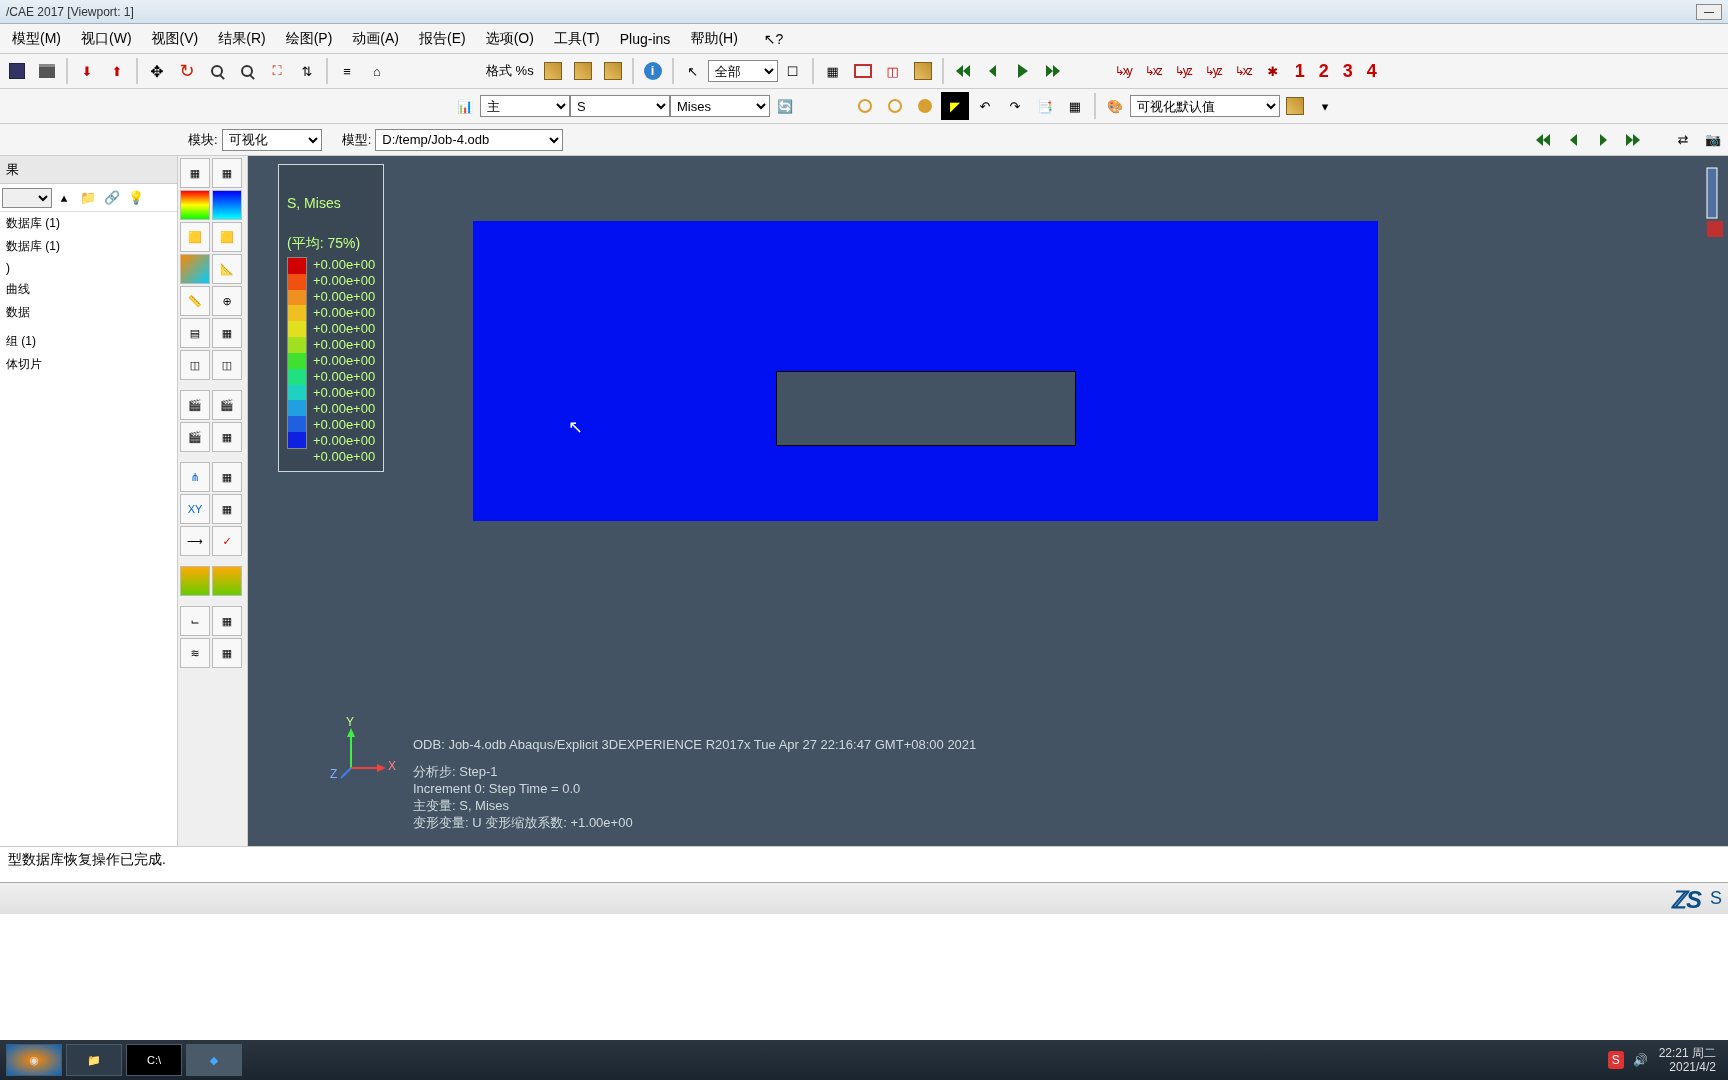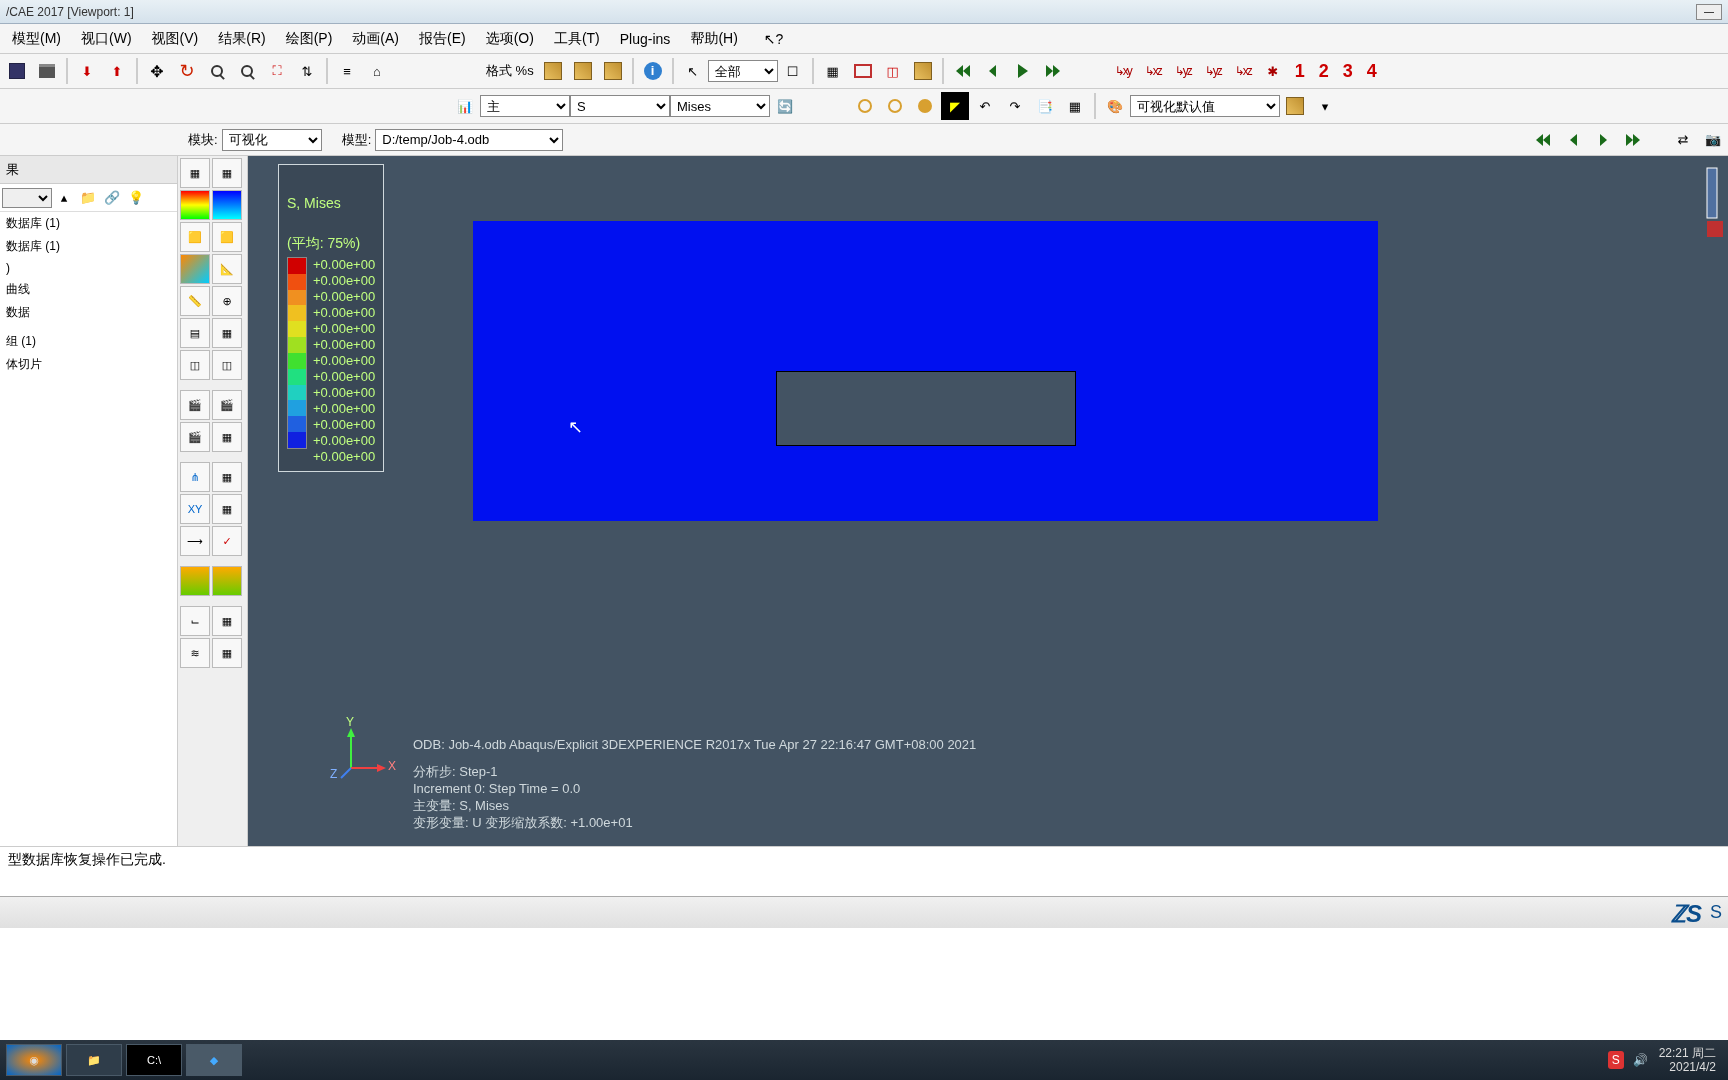--- a/index.html
+++ b/index.html
@@ -50,21 +50,21 @@
 
 .triad { position:absolute; left:88px; bottom:60px; color:#fff; font-family:monospace; font-size:12px; }
 .triad .y-lbl { color:#c0ff80; }
 .triad .x-lbl { color:#ff8080; }
 .triad .z-lbl { color:#80b0ff; }
 
 .viewport-info { position:absolute; left:165px; bottom:15px; color:#cfd8dc; font-family:monospace; font-size:13px; line-height:17px; }
 
 .right-triad { position:absolute; right:3px; top:10px; width:20px; height:80px; }
 
-.msg-area { height:50px; background:#fff; border-top:1px solid #ccc; padding:4px 8px; font-size:14px; }
+.msg-area { height:36px; background:#fff; border-top:1px solid #ccc; padding:4px 8px; font-size:14px; }
 
 .status-footer { height:32px; background:linear-gradient(#f0f0f0,#e0e0e0); border-top:1px solid #aaa; display:flex; align-items:center; }
 .status-right { margin-left:auto; display:flex; align-items:center; gap:8px; padding:0 6px; font-size:12px; color:#444; }
 
 .taskbar { position:absolute; bottom:0; left:0; right:0; height:40px; background:linear-gradient(#2a3540,#1a2530); display:flex; align-items:center; padding:0 4px; }
 .task-btn { width:56px; height:32px; margin:0 2px; background:#2f3d4a; border:1px solid #4a5a68; display:flex; align-items:center; justify-content:center; color:#ddd; font-size:11px; cursor:default; }
 .task-btn.active { background:#4a5a68; }
 .task-tray { margin-left:auto; display:flex; align-items:center; color:#ddd; font-size:12px; padding:0 8px; gap:10px; }
 
 
@@ -383,21 +383,21 @@
       <span class="x-lbl" style="position:absolute;left:52px;top:36px">X</span>
       <span class="z-lbl" style="position:absolute;left:-6px;top:44px">Z</span>
     </div>
 
     <div class="viewport-info">
       <div>ODB: Job-4.odb    Abaqus/Explicit 3DEXPERIENCE R2017x    Tue Apr 27 22:16:47 GMT+08:00 2021</div>
       <div style="height:10px"></div>
       <div>分析步: Step-1</div>
       <div>Increment       0: Step Time = 0.0</div>
       <div>主变量: S, Mises</div>
-      <div>变形变量: U  变形缩放系数: +1.00e+01</div>
+      <div>变形变量: U  变形缩放系数: +1.00e+00</div>
     </div>
 
     <div style="position:absolute;left:320px;top:260px;color:#fff;font-size:18px">↖</div>
 
     <div class="right-triad">
       <svg width="20" height="80" viewBox="0 0 20 80">
         <rect x="2" y="2" width="10" height="50" fill="#5070a0" stroke="#fff"></rect>
         <rect x="2" y="55" width="16" height="16" fill="#c03030"></rect>
       </svg>
     </div>

